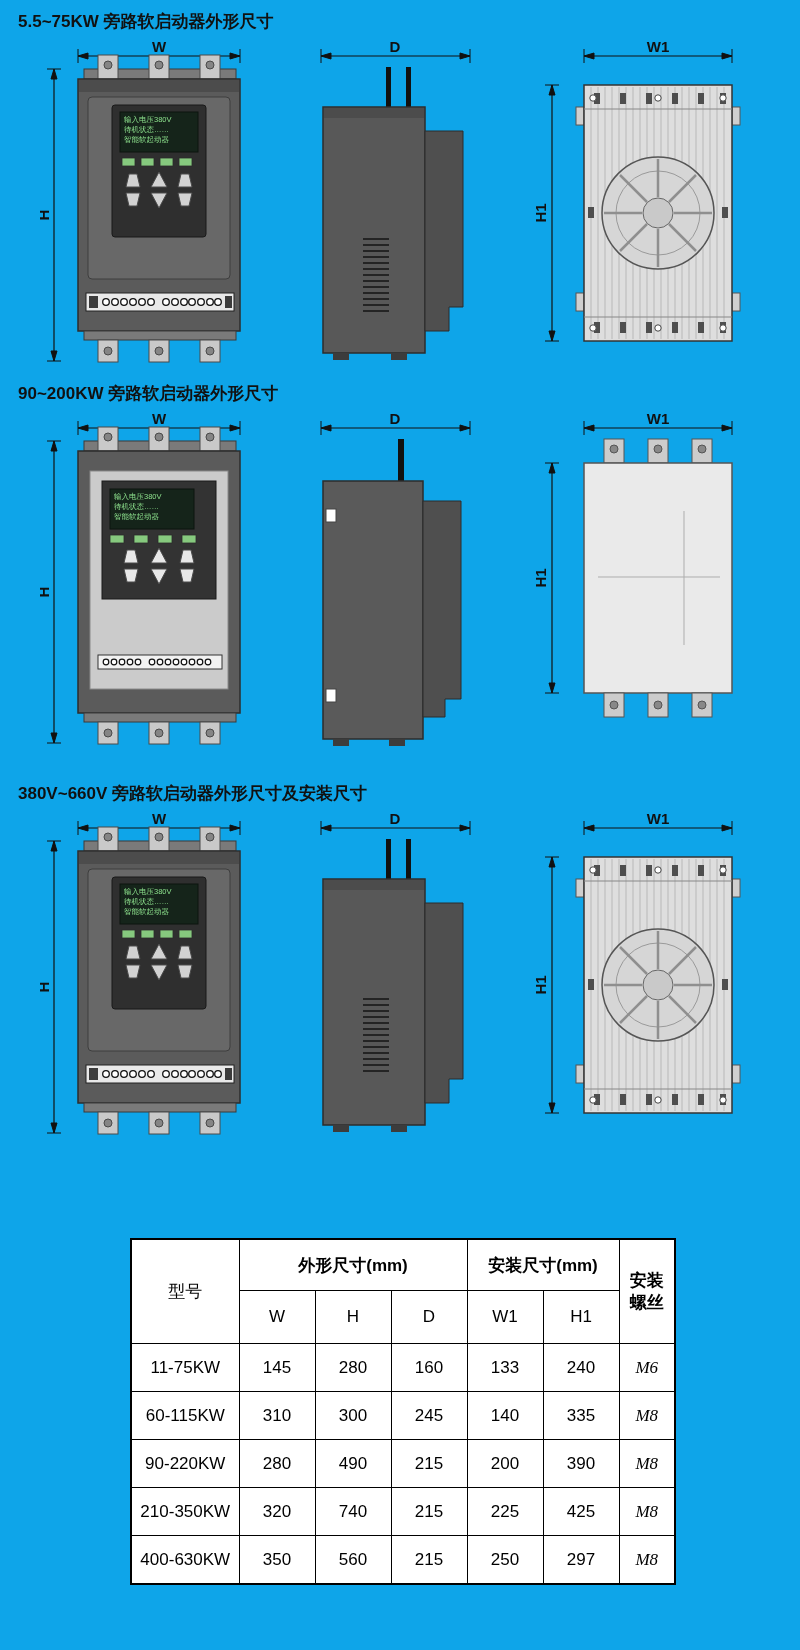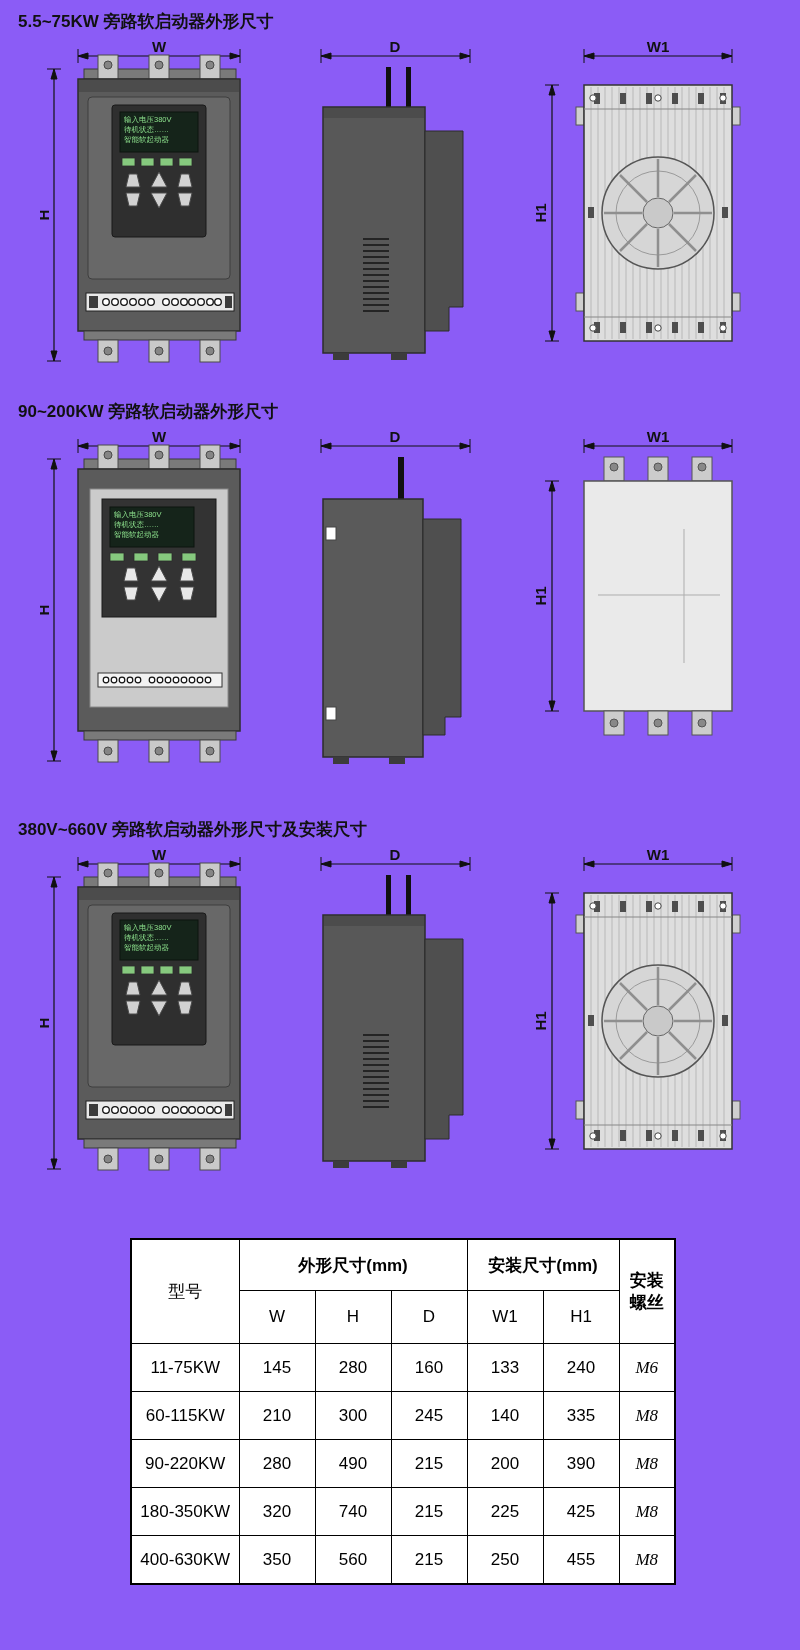--- a/index.html
+++ b/index.html
@@ -1,16 +1,16 @@
 <!DOCTYPE html>
 <html><head>
 <meta charset="utf-8">
 <style>
   html,body{margin:0;padding:0;background:#fff;}
-  .page{position:relative;width:800px;height:1650px;background:#8b5cf6;font-family:"Liberation Sans",sans-serif;overflow:hidden;color:#111;}
+  .page{position:relative;width:800px;height:1650px;background:#0ea5e9;font-family:"Liberation Sans",sans-serif;overflow:hidden;color:#111;}
   .dim-section{position:absolute;left:0;width:800px;}
   .sec-title{font-size:17px;font-weight:700;color:#111;margin:0 0 8px 18px;}
   .drawings{display:flex;align-items:flex-start;padding-left:40px;}
   .drawings svg{display:block;}
   .gap{margin-left:58px;}
   svg text{font-family:"Liberation Sans",sans-serif;}
   .dim-label{font-size:15px;font-weight:700;fill:#111;}
   .lcd{font-size:7.5px;}
   .dim-table{position:absolute;top:1238px;left:130px;border-collapse:collapse;border:2px solid #000;table-layout:fixed;background:#fff;}
   .dim-table td{border:1px solid #000;text-align:center;vertical-align:middle;color:#000;padding:0;font-size:17px;}
@@ -198,21 +198,21 @@
               <circle cx="187" cy="57" r="3.2"></circle>
             <circle cx="57" cy="287" r="3.2"></circle>
               <circle cx="122" cy="287" r="3.2"></circle>
               <circle cx="187" cy="287" r="3.2"></circle>
           </g>
         </g>
       </svg>
     </div>
   </section>
 
-  <section class="dim-section" style="top:400px">
+  <section class="dim-section" style="top:382px">
     <h2 class="sec-title">90~200KW 旁路软启动器外形尺寸</h2>
     <div class="drawings">
 
       <svg viewBox="0 0 215 345" width="215" height="345">
         <g stroke="#111" fill="#111">
           <line x1="38" y1="8" x2="38" y2="22"></line>
             <line x1="200" y1="8" x2="200" y2="22"></line>
           <line x1="38" y1="15" x2="200" y2="15" stroke-width="1.2"></line>
           <polygon points="38,15 48,12 48,18"></polygon>
             <polygon points="200,15 190,12 190,18"></polygon>
@@ -344,21 +344,21 @@
               <rect x="156" y="280" width="20" height="24"></rect>
             <circle cx="78" cy="292" r="4" fill="#888"></circle>
               <circle cx="122" cy="292" r="4" fill="#888"></circle>
               <circle cx="166" cy="292" r="4" fill="#888"></circle>
           </g>
         </g>
       </svg>
     </div>
   </section>
 
-  <section class="dim-section" style="top:818px">
+  <section class="dim-section" style="top:782px">
     <h2 class="sec-title">380V~660V 旁路软启动器外形尺寸及安装尺寸</h2>
     <div class="drawings">
 
       <svg viewBox="0 0 215 335" width="215" height="335">
         <g stroke="#111" fill="#111">
           <line x1="38" y1="8" x2="38" y2="22"></line>
             <line x1="200" y1="8" x2="200" y2="22"></line>
           <line x1="38" y1="15" x2="200" y2="15" stroke-width="1.2"></line>
           <polygon points="38,15 48,12 48,18"></polygon>
             <polygon points="200,15 190,12 190,18"></polygon>
@@ -560,50 +560,50 @@
         <td>11-75KW</td>
         <td>145</td>
         <td>280</td>
         <td>160</td>
         <td>133</td>
         <td>240</td>
         <td class="screw-cell">M6</td>
       </tr>
       <tr class="data-row">
         <td>60-115KW</td>
-        <td>210</td>
+        <td>310</td>
         <td>300</td>
         <td>245</td>
         <td>140</td>
         <td>335</td>
         <td class="screw-cell">M8</td>
       </tr>
       <tr class="data-row">
         <td>90-220KW</td>
         <td>280</td>
         <td>490</td>
         <td>215</td>
         <td>200</td>
         <td>390</td>
         <td class="screw-cell">M8</td>
       </tr>
       <tr class="data-row">
-        <td>180-350KW</td>
+        <td>210-350KW</td>
         <td>320</td>
         <td>740</td>
         <td>215</td>
         <td>225</td>
         <td>425</td>
         <td class="screw-cell">M8</td>
       </tr>
       <tr class="data-row">
         <td>400-630KW</td>
         <td>350</td>
         <td>560</td>
         <td>215</td>
         <td>250</td>
-        <td>455</td>
+        <td>297</td>
         <td class="screw-cell">M8</td>
       </tr>
     </tbody>
   </table>
 
 </div>
 
 </body></html>

